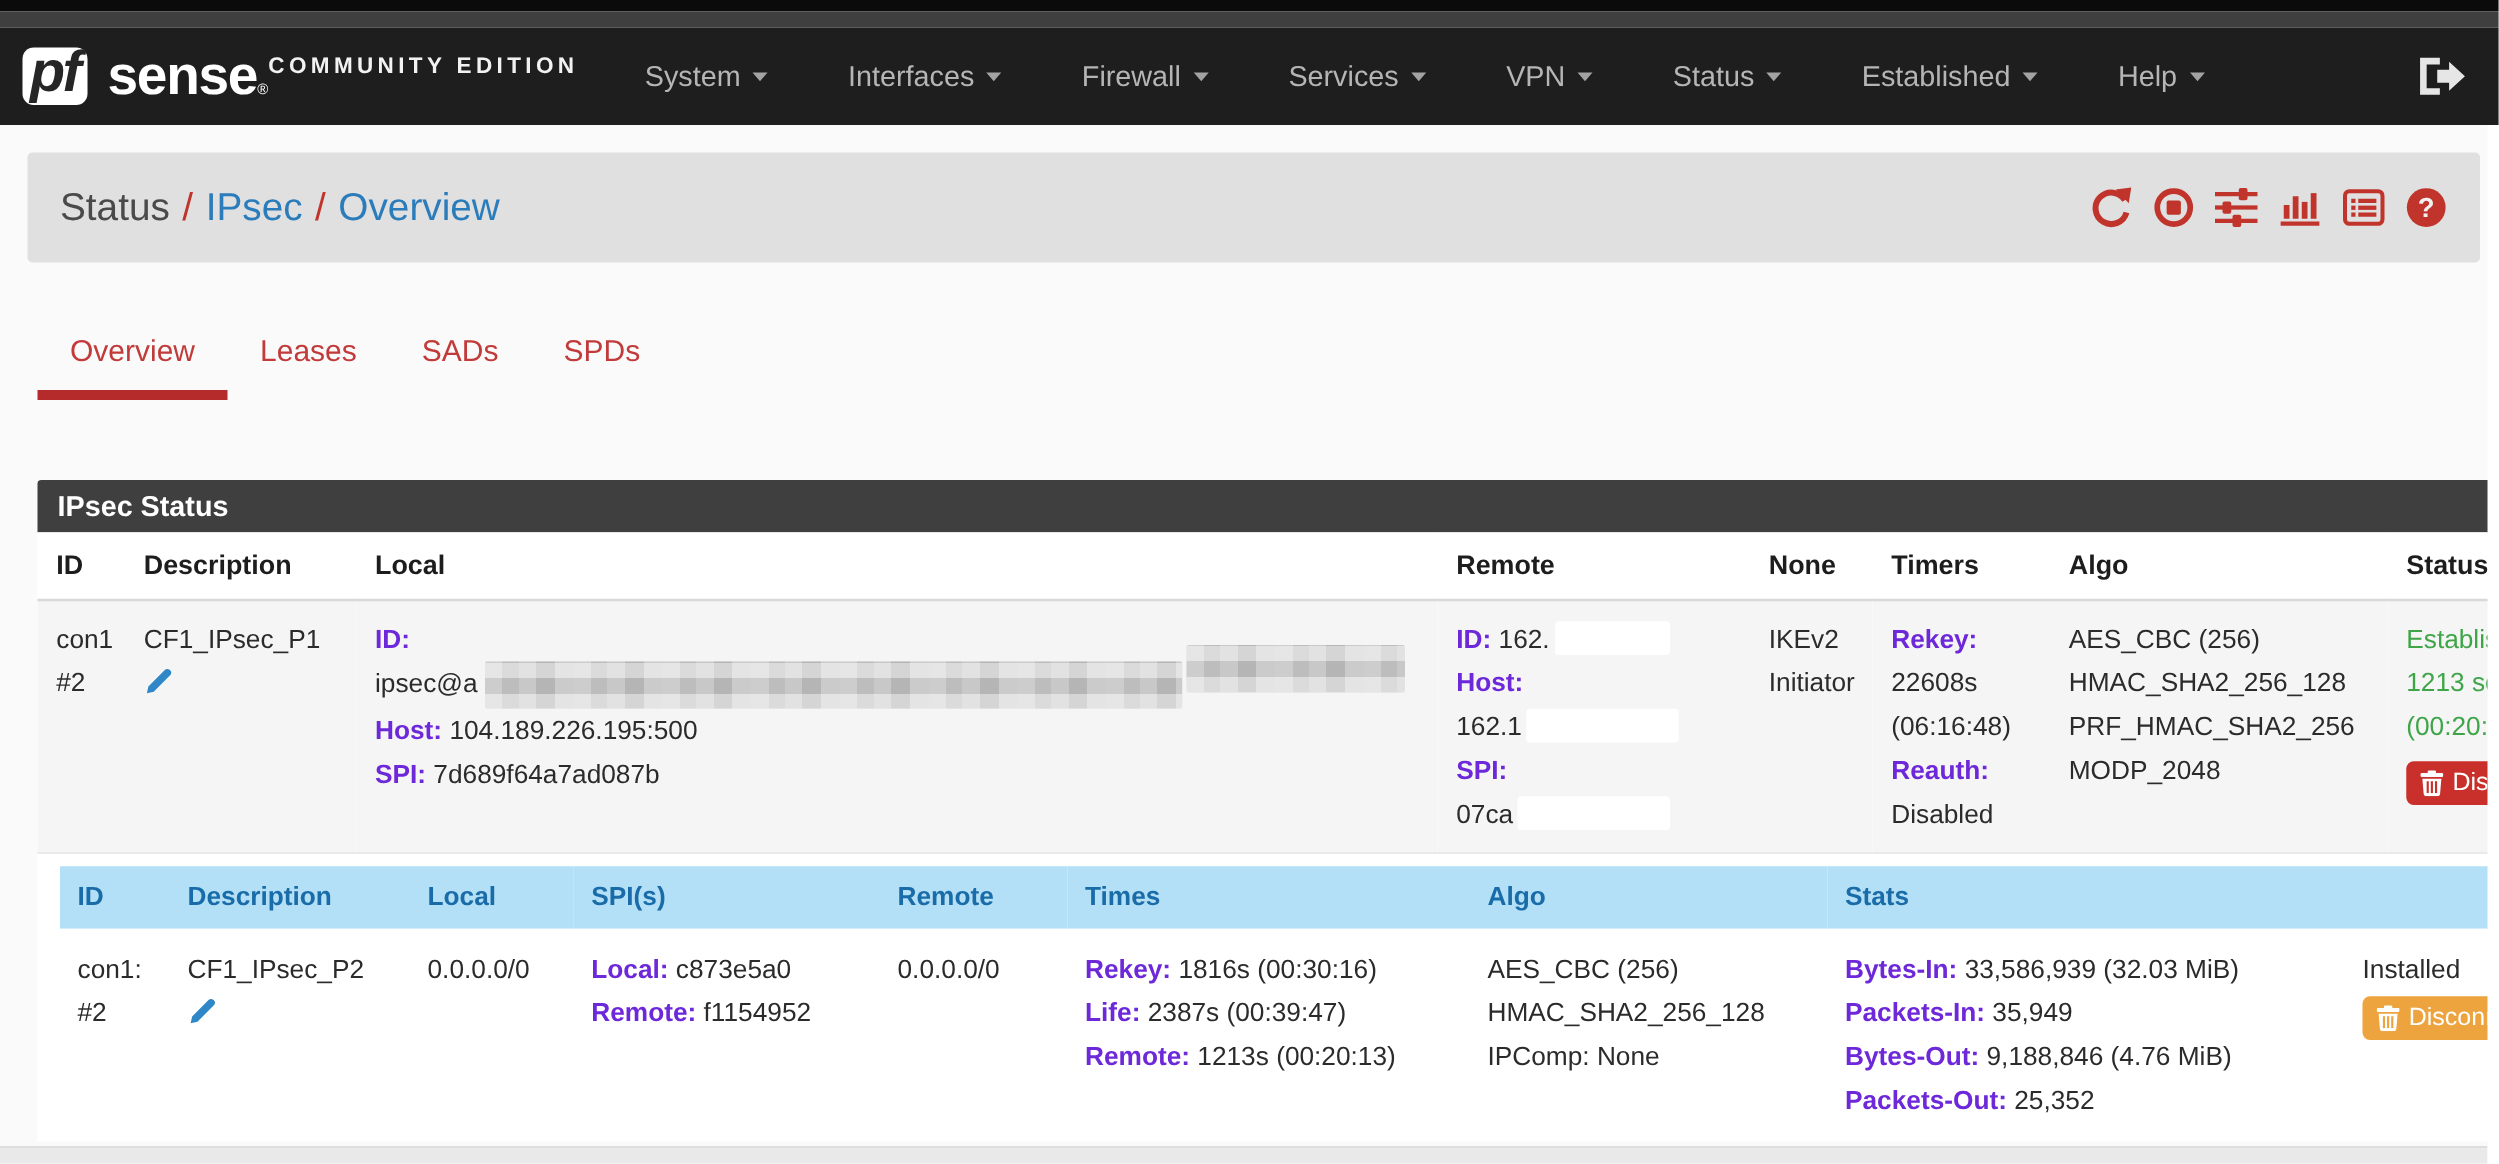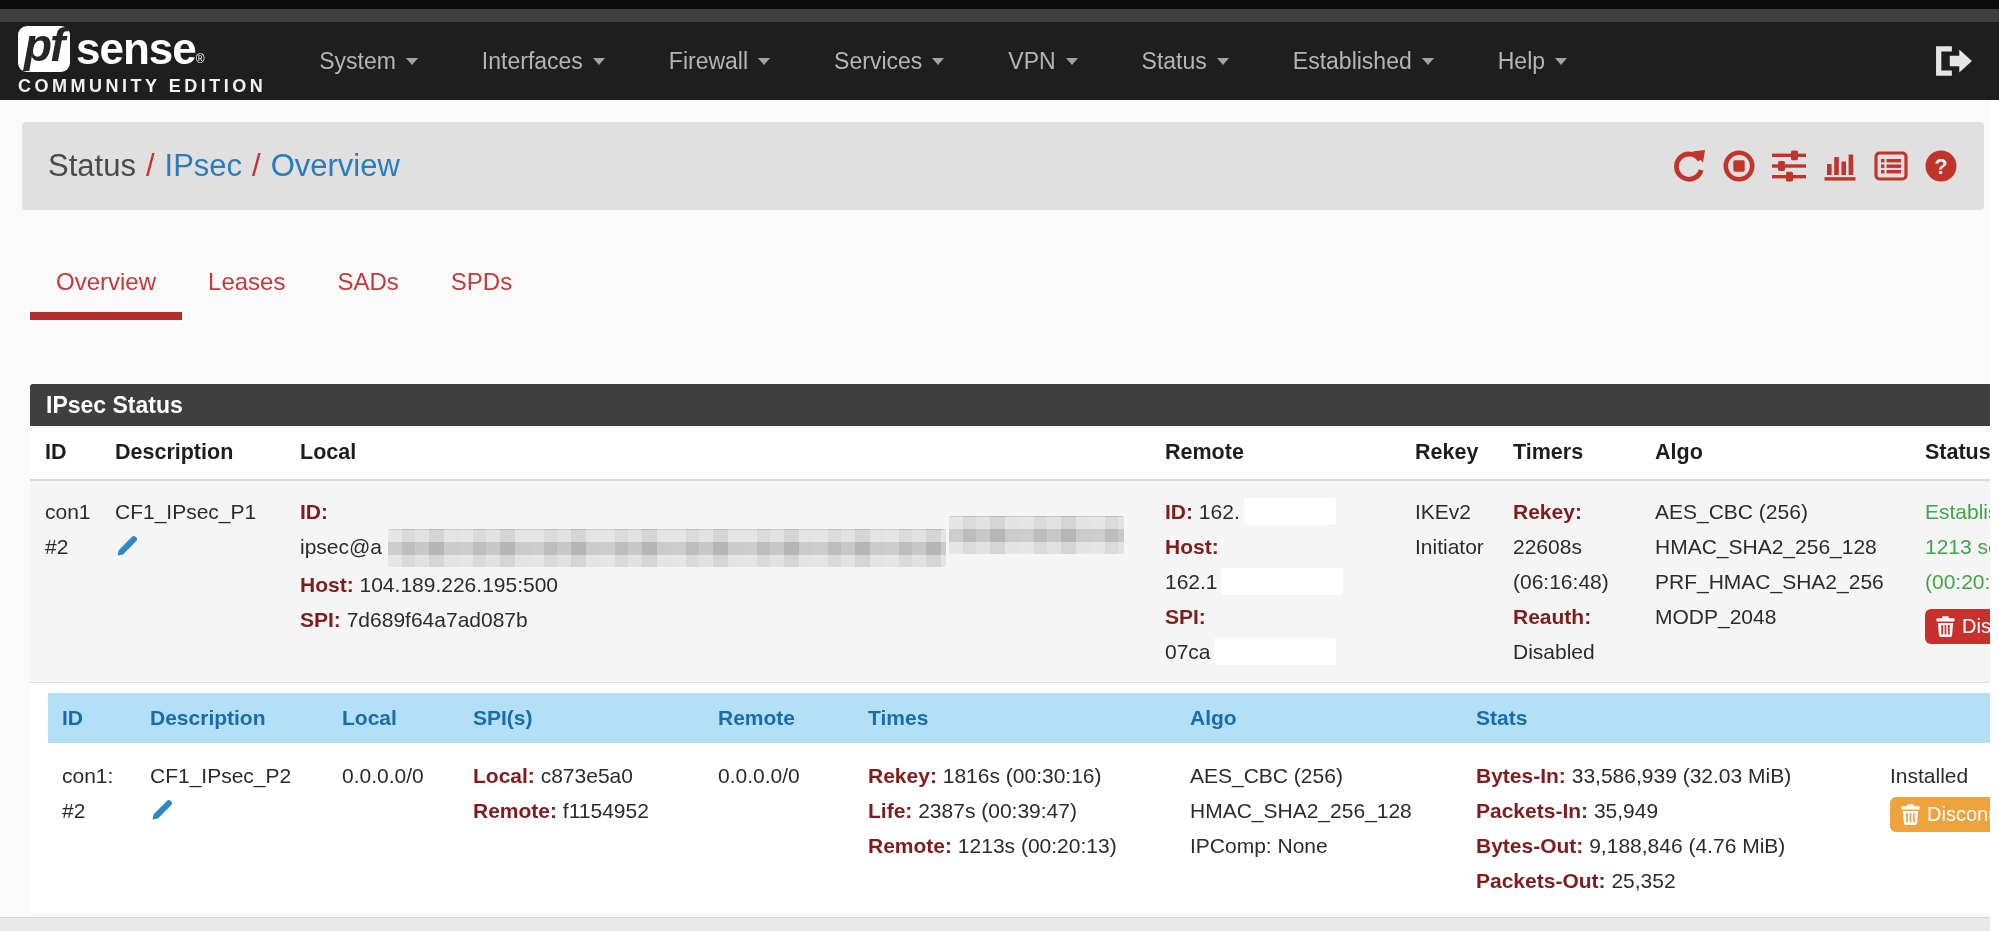--- a/index.html
+++ b/index.html
@@ -3,26 +3,26 @@
 <meta charset="utf-8">
 <style>
   * { margin:0; padding:0; box-sizing:border-box; }
   html,body { width:1999px; height:931px; overflow:hidden; background:#fff;
     font-family:"Liberation Sans", sans-serif; }
   .strip1 { height:9px; background:#0b0b0b; }
   .strip2 { height:13px; background:#3f3f3f; }
 
   
   .navbar { height:78px; background:#1e1e1e; display:flex; align-items:center; }
-  .brand { display:flex; flex-direction:column; margin-left:18px; margin-right:26px; }
+  .brand { display:flex; flex-direction:row; margin-left:18px; margin-right:26px; }
   .brand-top { display:flex; align-items:flex-start; }
   .pfbox { width:52px; height:46px; background:#fff; border-radius:9px; position:relative; }
   .pfbox span { position:absolute; left:6px; top:-8px; font-style:italic; font-weight:bold;
     font-size:46px; color:#262626; letter-spacing:-2px; }
-  .brand-sense { color:#fff; font-weight:bold; font-size:44px; letter-spacing:-1px; line-height:46px; margin-left:6px; }
+  .brand-sense { color:#fff; font-weight:bold; font-size:44px; letter-spacing:-1px; line-height:46px; margin-left:16px; }
   .brand-reg { color:#fff; font-size:12px; margin-top:26px; }
   .brand-edition { color:#f2f2f2; font-weight:bold; font-size:18px; letter-spacing:3.5px; margin-top:4px; }
   .nav-items { display:flex; align-items:center;gap:10px; }
   .nav-item { color:#b5b5b5; font-size:23px; padding:0 27px; display:flex; align-items:center; cursor:pointer; }
   .caret { display:inline-block; margin-left:10px; width:0; height:0;
     border-left:6px solid transparent; border-right:6px solid transparent; border-top:7px solid #a3a3a3; }
   .nav-spacer { flex:1; }
   .signout { margin-right:26px; cursor:pointer; display:flex; }
 
   
@@ -44,21 +44,21 @@
   .panel-heading { height:42px; background:#3f3f3f; color:#fff; font-weight:bold; font-size:23px;
     display:flex; align-items:center; padding-left:16px; border-radius:3px 3px 0 0; }
   .panel-body { background:#fff; }
 
   table { border-collapse:collapse; table-layout:fixed; font-size:21px; color:#2b2b2b; }
   .ike-table { width:2210px; }
   .ike-table th { text-align:left; font-weight:bold; color:#1d1d1d; padding:14px 15px;
     background:#fff; border-bottom:2px solid #d8d8d8; font-size:21.5px; }
   .ike-table td { vertical-align:top; padding:13px 15px; background:#f5f5f5;
     border-bottom:1px solid #ddd; line-height:35px; }
-  b, strong { color:#7f1d1d; }
+  b, strong { color:#6d28d9; }
 
   .child-wrap { padding:10px 0 0 18px; background:#fff; }
   .child-table { width:2190px; }
   .child-table th { text-align:left; background:#b3e0f7; color:#1a6ca8; font-weight:bold;
     padding:13px 14px; font-size:21px; }
   .child-table td { vertical-align:top; background:#fff; padding:15px 14px; line-height:35px; }
 
   .green { color:#3fa548; }
   .mosaic { display:inline-block; height:38px; border-radius:2px; vertical-align:middle;
     background:
@@ -213,21 +213,21 @@
             <col style="width:142px">
             <col style="width:270px">
             <col style="width:330px">
         </colgroup>
         <thead>
           <tr>
             <th>ID</th>
             <th>Description</th>
             <th>Local</th>
             <th>Remote</th>
-            <th>Rekey</th>
+            <th>None</th>
             <th>Timers</th>
             <th>Algo</th>
             <th>Status</th>
           </tr>
         </thead>
         <tbody>
           <tr>
             <td>
               <div>con1</div>
               <div>#2</div>

